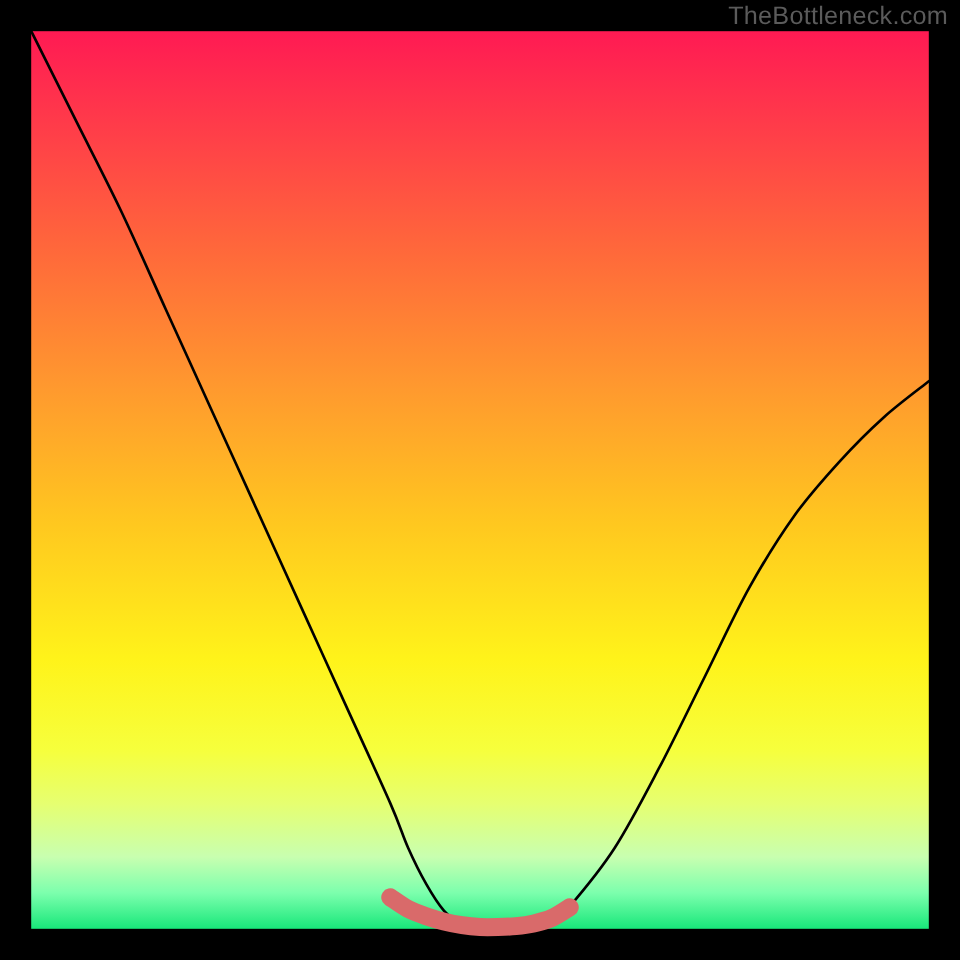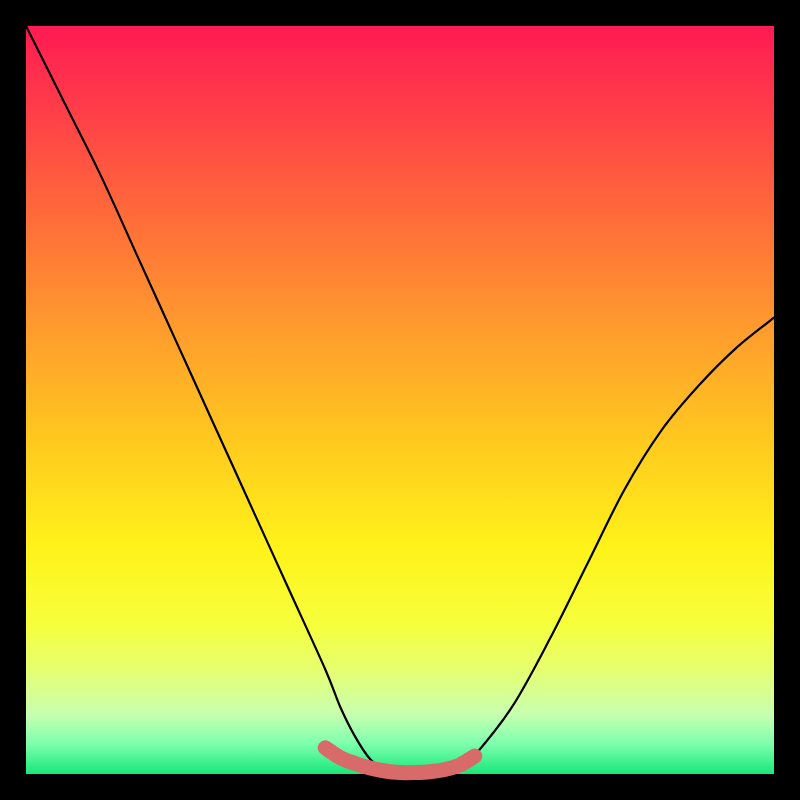--- a/index.html
+++ b/index.html
@@ -62,13 +62,14 @@
 </head>
 <body>
 
 <div class="frame">
   <div class="plot">
     <svg viewBox="0 0 748 748">
       <path id="curve-main" fill="none" stroke="#000000" stroke-width="2.2" stroke-linecap="round" d="M 0 0 C 6.23 12.47, 24.93 49.87, 37.40 74.80 C 49.87 99.73, 62.33 123.42, 74.80 149.60 C 87.27 175.78, 99.73 204.45, 112.20 231.88 C 124.67 259.31, 137.13 286.73, 149.60 314.16 C 162.07 341.59, 174.53 369.01, 187.00 396.44 C 199.47 423.87, 211.93 451.29, 224.40 478.72 C 236.87 506.15, 249.33 533.57, 261.80 561.00 C 274.27 588.43, 290.47 623.33, 299.20 643.28 C 307.93 663.23, 309.17 669.46, 314.16 680.68 C 319.15 691.90, 324.13 701.87, 329.12 710.60 C 334.11 719.33, 339.09 727.43, 344.08 733.04 C 349.07 738.65, 354.05 741.77, 359.04 744.26 C 364.03 746.75, 369.01 747.38, 374.00 748.00 C 378.99 748.62, 383.97 748.00, 388.96 748.00 C 393.95 748.00, 398.93 748.25, 403.92 748.00 C 408.91 747.75, 413.89 747.50, 418.88 746.50 C 423.87 745.51, 428.85 744.88, 433.84 742.02 C 438.83 739.15, 440.07 739.52, 448.80 729.30 C 457.53 719.08, 473.73 700.00, 486.20 680.68 C 498.67 661.36, 511.13 637.05, 523.60 613.36 C 536.07 589.67, 548.53 563.49, 561.00 538.56 C 573.47 513.63, 585.93 486.20, 598.40 463.76 C 610.87 441.32, 623.33 421.37, 635.80 403.92 C 648.27 386.47, 660.73 372.75, 673.20 359.04 C 685.67 345.33, 698.13 332.86, 710.60 321.64 C 723.07 310.42, 741.77 296.71, 748.00 291.72"></path>
       <path id="curve-band" fill="none" stroke="#d96a6a" stroke-width="15" stroke-linecap="round" stroke-linejoin="round" d="M 299.2 721.82 C 301.69 723.44, 309.17 728.93, 314.16 731.54 C 319.15 734.16, 324.13 735.78, 329.12 737.53 C 334.11 739.27, 339.09 740.77, 344.08 742.02 C 349.07 743.26, 354.05 744.26, 359.04 745.01 C 364.03 745.76, 369.01 746.25, 374.00 746.50 C 378.99 746.75, 383.97 746.63, 388.96 746.50 C 393.95 746.38, 398.93 746.25, 403.92 745.76 C 408.91 745.26, 413.89 744.63, 418.88 743.51 C 423.87 742.39, 428.85 741.27, 433.84 739.02 C 438.83 736.78, 446.31 731.54, 448.80 730.05"></path>
     </svg>
   </div>
+  <div class="watermark">TheBottleneck.com</div>
 </div>
 
 </body></html>

